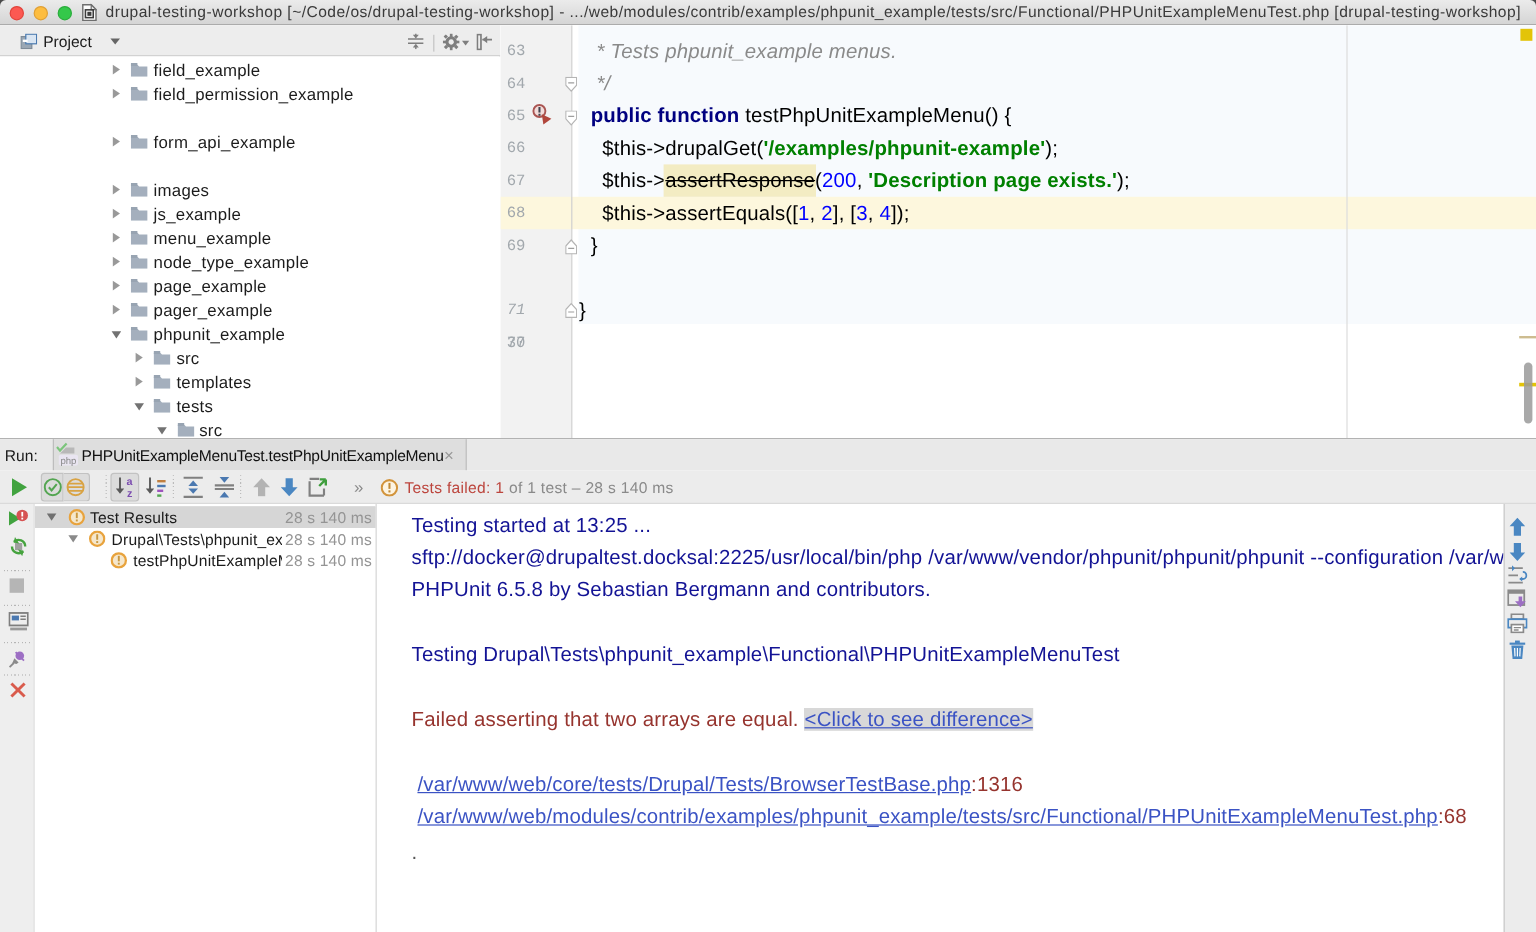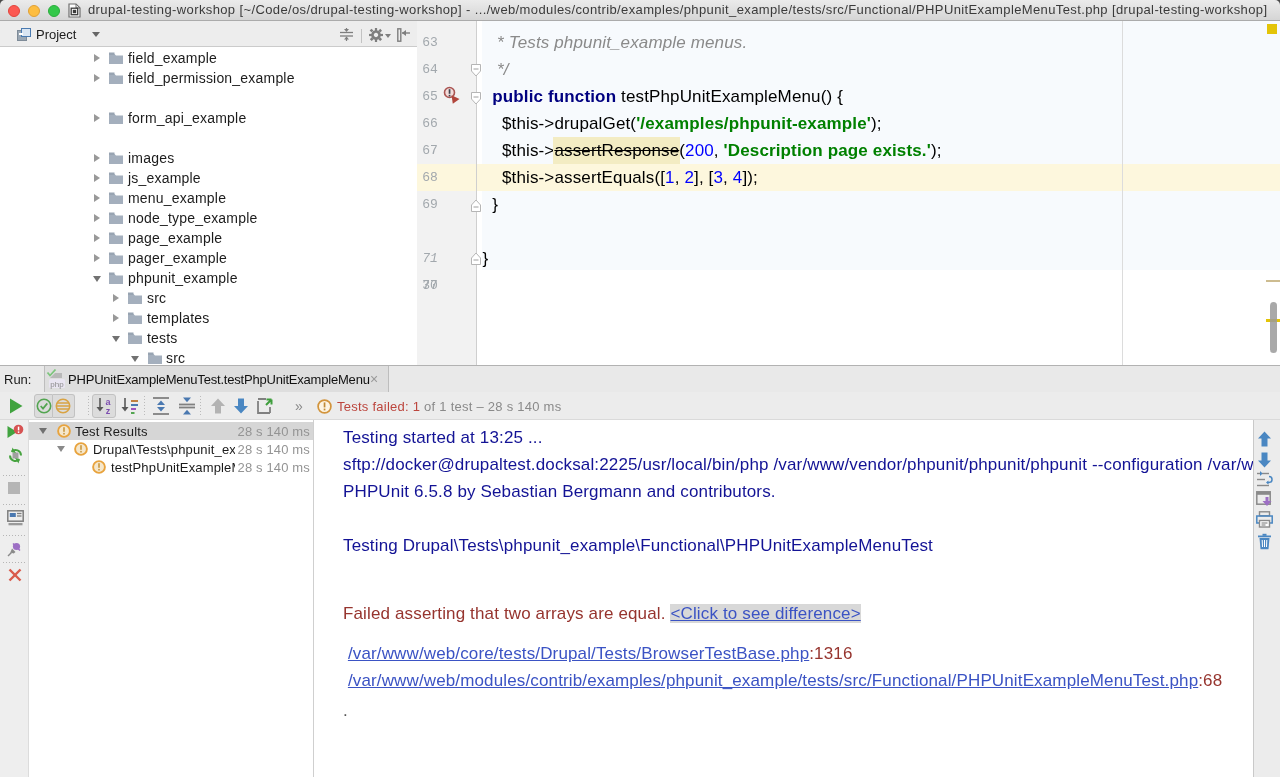--- a/index.html
+++ b/index.html
@@ -476,21 +476,21 @@
     <span class="lbl abs" style="left:82px; top:2px;">testPhpUnitExampleMe</span>
     <span class="dur" style="background:#fff; padding-left:3px;">28 s 140 ms</span>
   </div>
 </div>
 <div class="abs" id="csplit"></div>
 <div class="abs" id="console">
   <div class="line mono" style="top:4px;">Testing started at 13:25 ...</div>
   <div class="line mono" style="top:31px;">sftp://docker@drupaltest.docksal:2225/usr/local/bin/php /var/www/vendor/phpunit/phpunit/phpunit --configuration /var/www/web/core/phpunit.xml.dist</div>
   <div class="line mono" style="top:58px;">PHPUnit 6.5.8 by Sebastian Bergmann and contributors.</div>
   <div class="line mono" style="top:112px;">Testing Drupal\Tests\phpunit_example\Functional\PHPUnitExampleMenuTest</div>
-  <div class="line mono" style="top:180px;"><span class="cred">Failed asserting that two arrays are equal.</span> <span class="clink chl">&lt;Click to see difference&gt;</span></div>
+  <div class="line mono" style="top:166px;"><span class="cred">Failed asserting that two arrays are equal.</span> <span class="clink chl">&lt;Click to see difference&gt;</span></div>
   <div class="line mono" style="top:220px;"> <span class="clink">/var/www/web/core/tests/Drupal/Tests/BrowserTestBase.php</span><span class="cred">:1316</span></div>
   <div class="line mono" style="top:247px;"> <span class="clink">/var/www/web/modules/contrib/examples/phpunit_example/tests/src/Functional/PHPUnitExampleMenuTest.php</span><span class="cred">:68</span></div>
   <div class="line mono" style="top:277px; color:#555;">.</div>
 </div>
 <div class="abs" id="rstrip"></div>
 <div id="rstrip-icons">
   <svg class="abs" style="left:1257px; top:431px;" width="15" height="16" viewBox="0 0 15 16">
       <path d="M7.5,0.5 L14,7.5 H10.5 V15.5 H4.5 V7.5 H1 Z" fill="#4a87c2"></path>
     </svg>
   <svg class="abs" style="left:1257px; top:452px;" width="15" height="16" viewBox="0 0 15 16">

